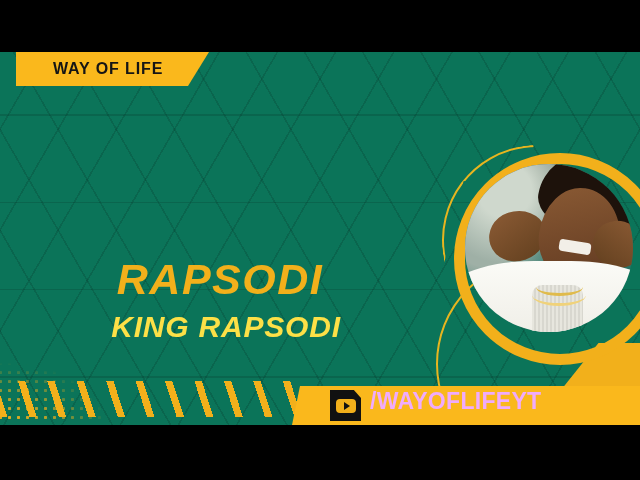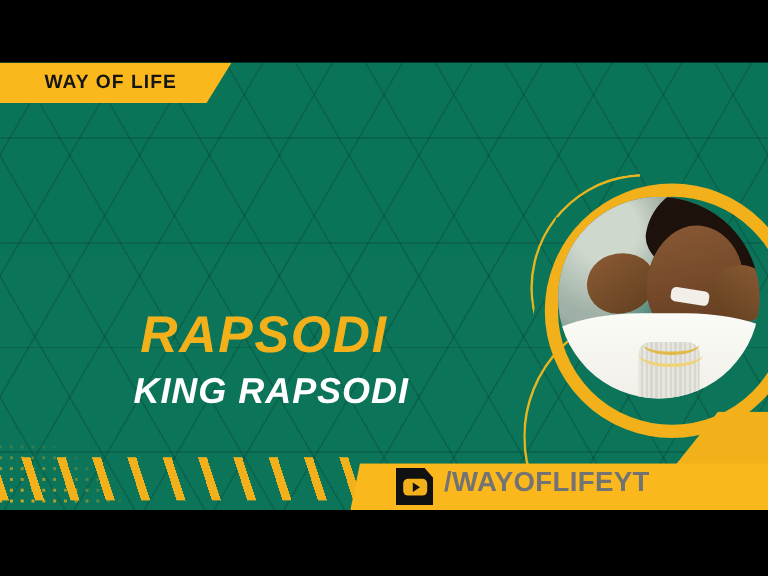--- a/index.html
+++ b/index.html
@@ -19,40 +19,40 @@
     background-color:#0B7459;
     background-image:
       repeating-linear-gradient(60deg, rgba(0,0,0,.13) 0 1.6px, transparent 1.6px 50.4px),
       repeating-linear-gradient(-60deg, rgba(0,0,0,.13) 0 1.6px, transparent 1.6px 50.4px),
       repeating-linear-gradient(0deg, rgba(0,0,0,.13) 0 1.6px, transparent 1.6px 87.3px);
     opacity:.95;
   }
 
   
   #banner{
-    position:absolute;left:0;top:52px;width:193px;height:34px;
+    position:absolute;left:16px;top:52px;width:193px;height:34px;
     background:#FAB81C;
     clip-path:polygon(0 0, 193px 0, 172px 34px, 0 34px);
     display:flex;align-items:center;
   }
   #banner-label{
     margin-left:37px;color:#151515;font-weight:bold;font-size:16px;
     letter-spacing:.9px;font-family:"Liberation Sans",sans-serif;
     white-space:nowrap;
   }
 
   
   #titleblock{position:absolute;left:0;top:205px;width:440px;text-align:center;}
   #song-title{
     color:#F2B01B;font-size:43px;font-weight:bold;font-style:italic;
     letter-spacing:1.5px;line-height:1.05;margin:0;
     font-family:"Liberation Sans",sans-serif;
   }
   #artist-name{
-    color:#ffffff;font-size:30px;font-weight:bold;font-style:italic;
+    color:#fde047;font-size:30px;font-weight:bold;font-style:italic;
     letter-spacing:.8px;line-height:1.1;margin:8px 0 0 12px;
     font-family:"Liberation Sans",sans-serif;
   }
 
   
   #dots{
     position:absolute;left:-4px;bottom:-6px;width:140px;height:90px;
     background-image:radial-gradient(#F2B01B 1.4px, transparent 1.5px);
     background-size:9px 9px;
     -webkit-mask-image:radial-gradient(ellipse 135px 88px at 6% 100%, #000 8%, rgba(0,0,0,.65) 42%, transparent 78%);
@@ -83,21 +83,21 @@
     width:20px;height:14px;border-radius:4px;background:#F2B01B;
     display:flex;align-items:center;justify-content:center;
   }
   #yt-icon .yttri{
     width:0;height:0;border-left:6px solid #111;
     border-top:4px solid transparent;border-bottom:4px solid transparent;
     margin-left:2px;
   }
   #yt-handle{
     position:absolute;left:370px;top:386px;height:30px;display:flex;align-items:center;
-    color:#737373;font-size:23px;font-weight:bold;letter-spacing:.3px;
+    color:#f0abfc;font-size:23px;font-weight:bold;letter-spacing:.3px;
     font-family:"Liberation Sans",sans-serif;white-space:nowrap;
   }
 
   
   #portrait-wrap{position:absolute;left:430px;top:55px;width:210px;height:330px;}
   .arc-thin{
     position:absolute;left:12px;top:38px;width:186px;height:186px;
     border-radius:50%;border:2.5px solid #E8B51F;
     clip-path:polygon(0 0, 55% 0, 55% 14%, 16% 14%, 0 55%);
     transform:rotate(-8deg);

